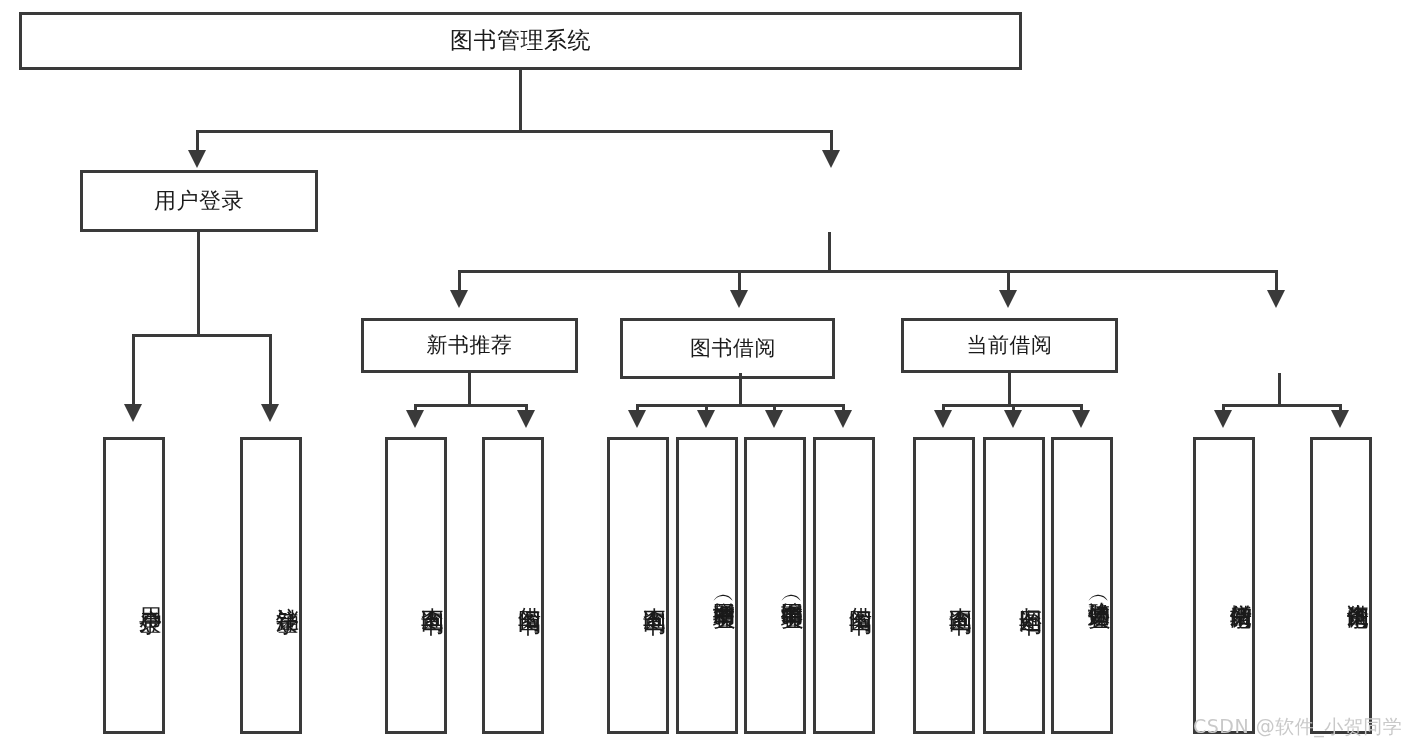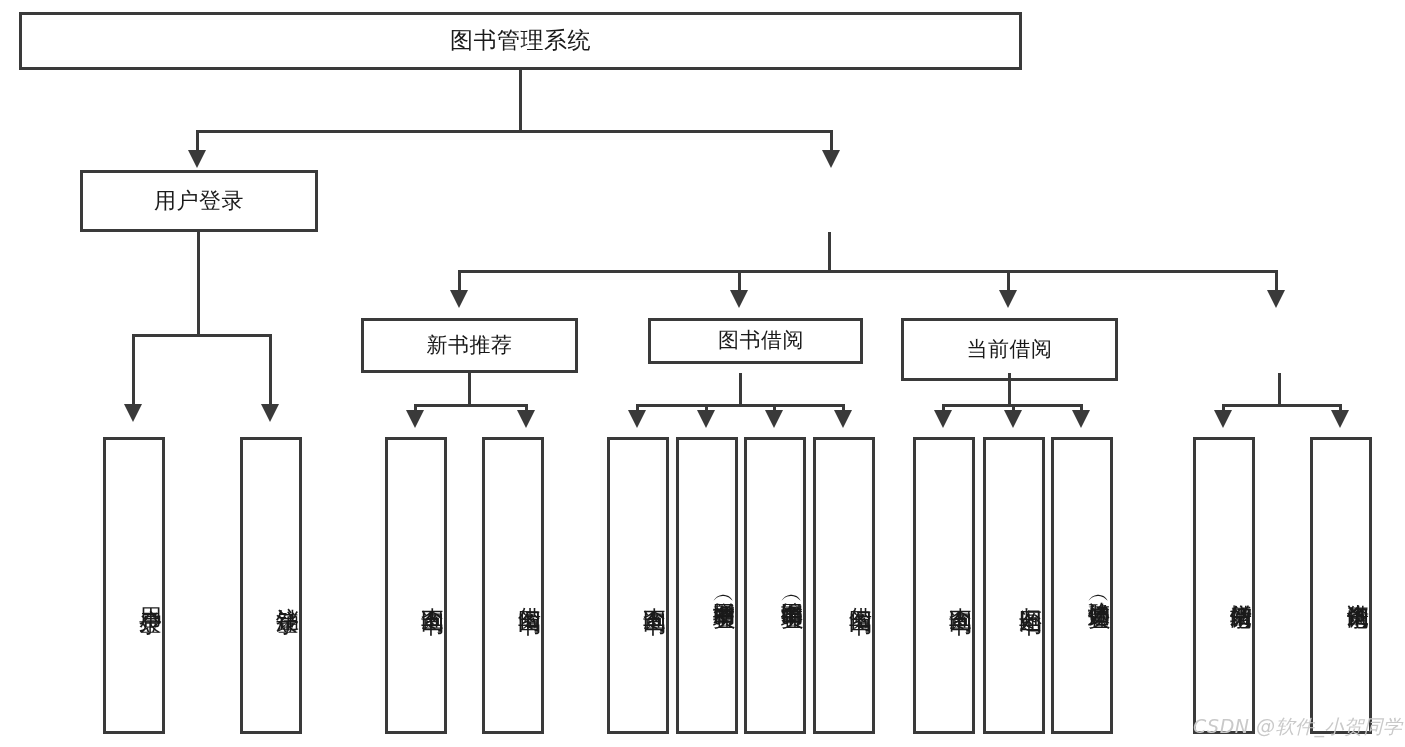--- a/index.html
+++ b/index.html
@@ -121,24 +121,24 @@
 
   <div class="edge v" style="left:1007px; top:270px; width:3px; height:22px;"></div>
   <div class="arrow" style="left:999px; top:290px;"></div>
 
   <div class="edge v" style="left:1275px; top:270px; width:3px; height:22px;"></div>
   <div class="arrow" style="left:1267px; top:290px;"></div>
 
   <div class="node level2" style="left:361px; top:318px; width:217px; height:55px;">
     <span>新书推荐</span>
   </div>
-  <div class="node level2" style="left:648px; top:318px; width:215px; height:46px;padding-left:11px;">
+  <div class="node level2" style="left:620px; top:318px; width:215px; height:61px;padding-left:11px;">
     <span>图书借阅</span>
   </div>
-  <div class="node level2" style="left:901px; top:318px; width:217px; height:63px;">
+  <div class="node level2" style="left:901px; top:318px; width:217px; height:55px;">
     <span>当前借阅</span>
   </div>
 
   <div class="edge v" style="left:468px; top:373px; width:3px; height:33px;"></div>
   <div class="edge h" style="left:414px; top:404px; width:114px; height:3px;"></div>
   <div class="edge v" style="left:414px; top:404px; width:3px; height:10px;"></div>
   <div class="arrow" style="left:406px; top:410px;"></div>
   <div class="edge v" style="left:525px; top:404px; width:3px; height:10px;"></div>
   <div class="arrow" style="left:517px; top:410px;"></div>
 
@@ -199,15 +199,15 @@
   <div class="edge v" style="left:1339px; top:404px; width:3px; height:10px;"></div>
   <div class="arrow" style="left:1331px; top:410px;"></div>
 
   <div class="node leaf tall" style="left:1193px; top:437px; width:62px; height:297px;">
     <span>新增借阅记录</span>
   </div>
   <div class="node leaf tall" style="left:1310px; top:437px; width:62px; height:297px;">
     <span>查询借阅记录</span>
   </div>
 
-  <div class="watermark" style="left:1193px; top:714px;font-style:italic;">CSDN @软件_小贺同学</div>
+  <div class="watermark" style="left:1193px; top:714px;">CSDN @软件_小贺同学</div>
 
 </div>
 
 </body></html>

